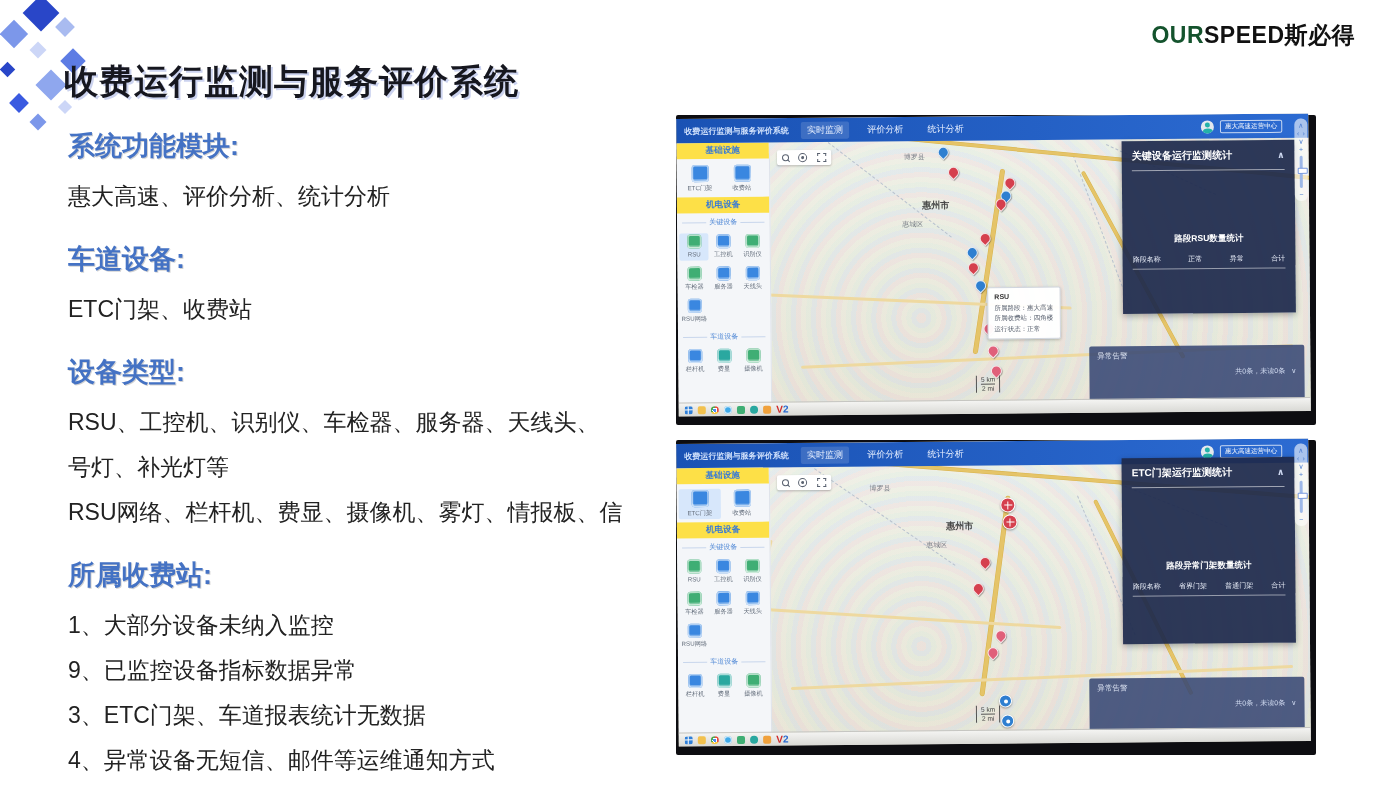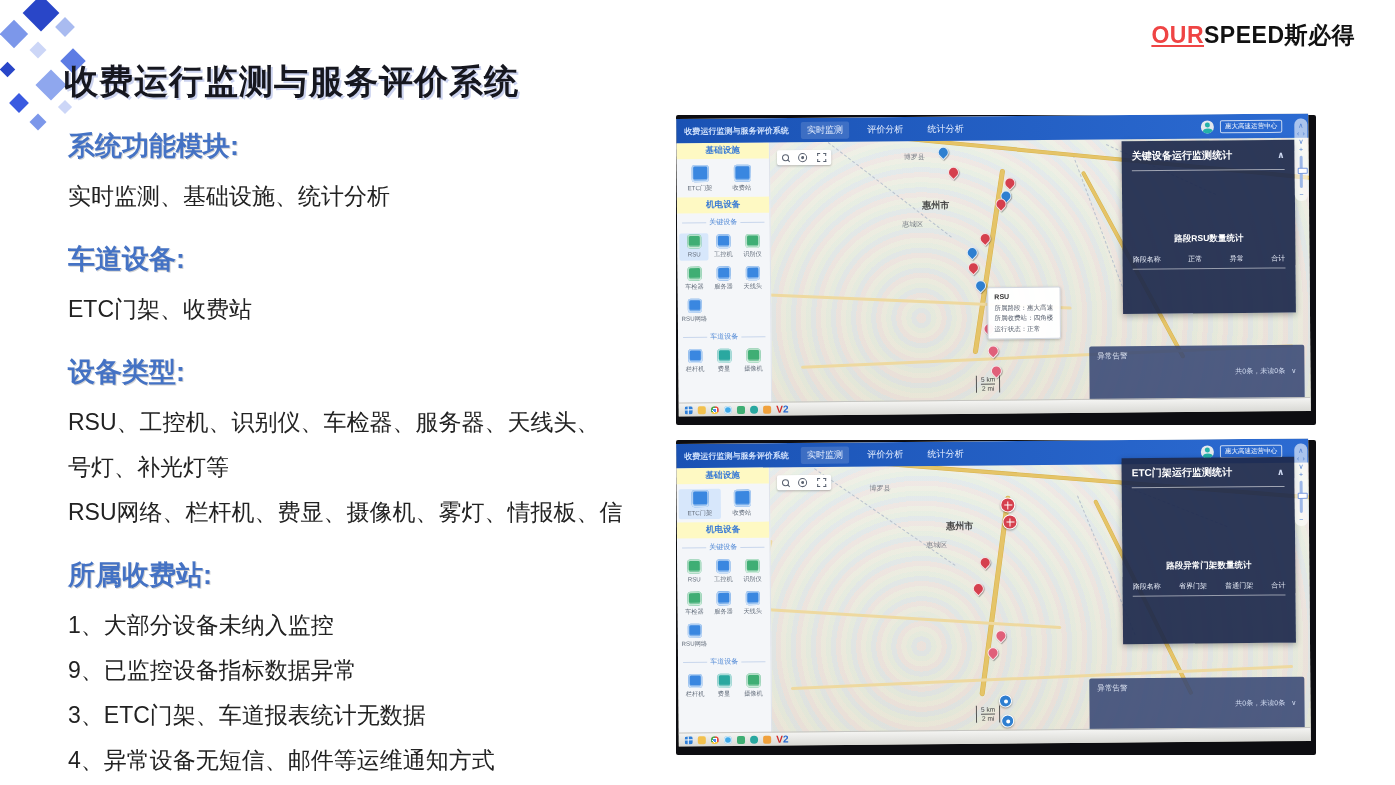--- a/index.html
+++ b/index.html
@@ -8,21 +8,21 @@
     background:#ffffff;font-family:"Liberation Sans","DejaVu Sans",sans-serif;
   }
   
   .diamond{position:absolute;transform:rotate(45deg);}
   
   .slide-title{
     position:absolute;left:64px;top:36px;font-size:34px;font-weight:900;color:#16171f;
     letter-spacing:1px;text-shadow:2px 2px 0 rgba(110,130,210,.35);
   }
   .logo{position:absolute;right:40px;top:20px;font-size:23px;font-weight:800;letter-spacing:.5px;}
-  .logo .l-our{color:#ef4444;text-decoration:underline;}
+  .logo .l-our{color:#14532d;}
   .logo .l-speed{color:#111;}
   .logo .l-cn{color:#111;margin-left:0;}
   
   .content{position:absolute;left:68px;top:128px;width:585px;}
   .sec h2{
     margin:0 0 10px 0;font-size:27px;font-weight:800;color:#4472c4;
     text-shadow:1px 1px 0 rgba(0,0,0,.18);
   }
   .sec p{margin:0;font-size:23px;color:#222;line-height:45px;}
   .sec{margin-bottom:22px;}
@@ -57,21 +57,21 @@
   .tb-right{margin-left:auto;display:flex;align-items:center;gap:6px;padding-right:26px;}
   .avatar{width:13px;height:13px;border-radius:50%;background:#e3e8ee;position:relative;overflow:hidden;}
   .avatar::before{content:"";position:absolute;left:4px;top:2px;width:5px;height:5px;border-radius:50%;background:#23b2a9;}
   .avatar::after{content:"";position:absolute;left:1.5px;top:8px;width:10px;height:6px;border-radius:50% 50% 0 0;background:#23b2a9;}
   .orgbtn{font-size:6.5px;border:1px solid rgba(255,255,255,.75);border-radius:2px;padding:1px 4px;color:#fff;white-space:nowrap;}
   
   .sidebar{
     position:absolute;top:24px;left:0;width:92px;bottom:13px;background:#f4f6f9;
     border-right:1px solid #dfe3ea;z-index:4;overflow:hidden;
   }
-  .sb-header{height:16px;background:#fef9c3;color:#3a7bd5;font-size:8.5px;font-weight:bold;
+  .sb-header{height:16px;background:#fde047;color:#3a7bd5;font-size:8.5px;font-weight:bold;
     display:flex;align-items:center;justify-content:center;}
   .sb-grid{display:flex;flex-wrap:wrap;padding:5px 2px 3px 2px;row-gap:5px;}
   .sb-item{width:29px;display:flex;flex-direction:column;align-items:center;gap:2px;border-radius:2px;padding:1px 0;}
   .sb-item.sel{background:#d7e7fb;}
   .sb-ico{width:14px;height:14px;border-radius:3px;box-shadow:inset 0 0 0 1.5px rgba(255,255,255,.6), inset 0 -3px 0 rgba(255,255,255,.35);}
   .sb-item.lg .sb-ico{width:17px;height:17px;}
   .c-blue{background:#3a87e0;} .c-teal{background:#2aa8a0;} .c-green{background:#3fae74;}
   .sb-label{font-size:6.5px;color:#66707e;white-space:nowrap;transform:scale(.95);}
   .sb-divider{display:flex;align-items:center;gap:3px;color:#5a8fd8;font-size:7px;margin:4px 5px 1px 5px;white-space:nowrap;}
   .sb-divider::before,.sb-divider::after{content:"";height:1px;background:#c8d6ec;flex:1;}
@@ -175,21 +175,21 @@
 
 <h1 class="slide-title">收费运行监测与服务评价系统</h1>
 
 <div class="logo">
   <span class="l-our">OUR</span><span class="l-speed">SPEED</span><span class="l-cn">斯必得</span>
 </div>
 
 <div class="content">
   <div class="sec">
     <h2>系统功能模块:</h2>
-    <p>实时监测、基础设施、统计分析</p>
+    <p>惠大高速、评价分析、统计分析</p>
   </div>
   <div class="sec">
     <h2>车道设备:</h2>
     <p>ETC门架、收费站</p>
   </div>
   <div class="sec">
     <h2>设备类型:</h2>
     <p>RSU、工控机、识别仪、车检器、服务器、天线头、</p>
     <p>号灯、补光灯等</p>
     <p>RSU网络、栏杆机、费显、摄像机、雾灯、情报板、信</p>

